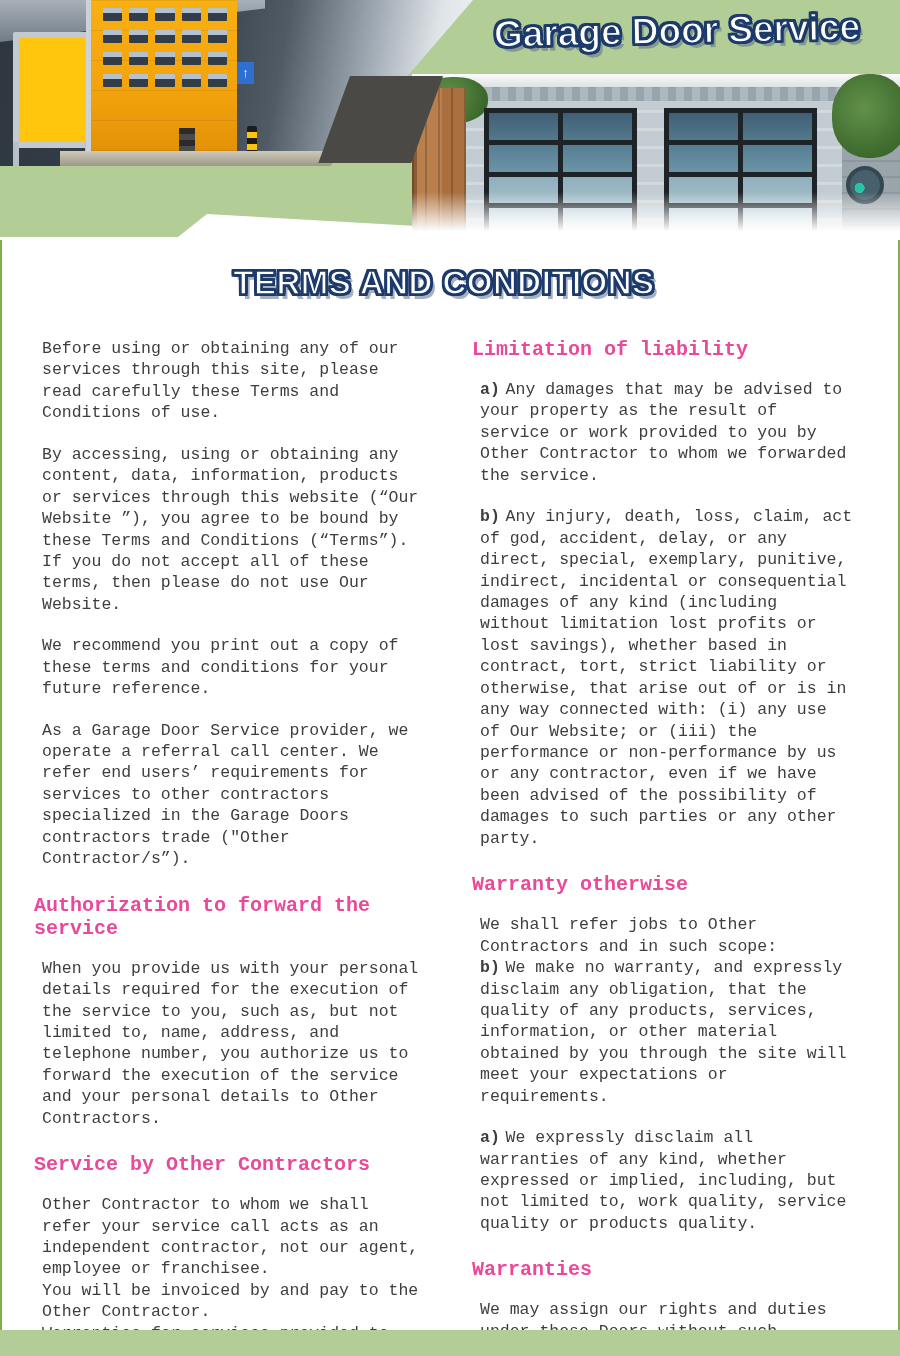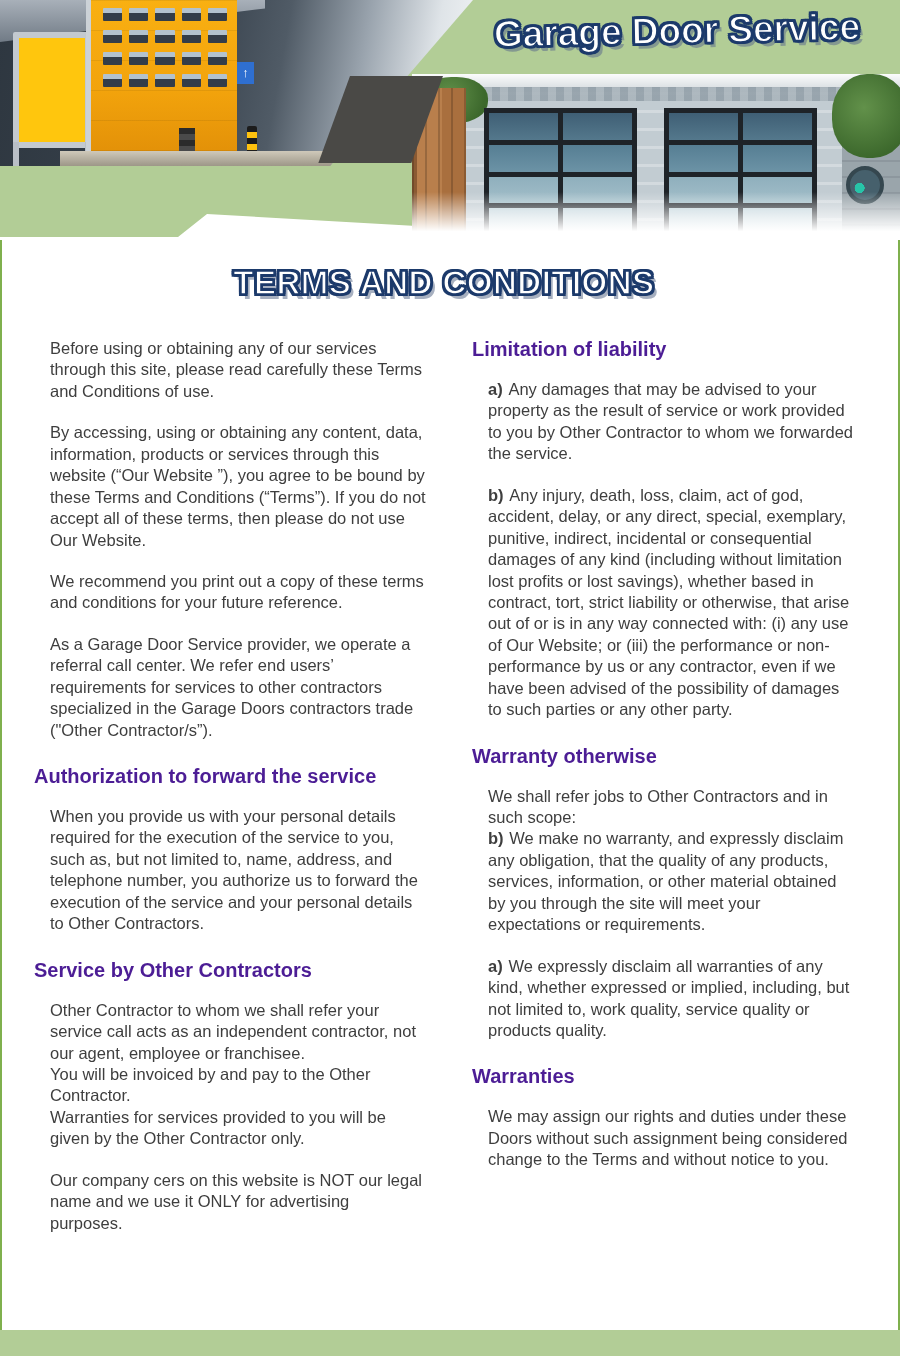--- a/index.html
+++ b/index.html
@@ -105,24 +105,24 @@
     padding:24px 0 0 0;
   }
   .page-title{
     margin:0 12px 36px 0;text-align:center;
     font-size:33px;font-weight:800;letter-spacing:.5px;
   }
   .cols{display:flex;gap:46px;padding:0 44px 0 32px;}
   .col{font-size:16.5px;line-height:1.3;}
   .col-left{flex:0 0 392px;}
   .col-right{flex:1 1 auto;}
-  .col p{margin:0 0 20px 16px;white-space:pre-line;}
+  .col p{margin:0 0 20px 8px;white-space:pre-line;font-family:Liberation Mono, monospace;}
   .col p.tight{margin-bottom:0;}
   .col p:last-child{margin-bottom:0;}
-  .col h2{font-size:20px;line-height:1.15;color:#4c1d95;margin:24px 0 18px 0;font-weight:bold;}
+  .col h2{font-size:20px;line-height:1.15;color:#ec4899;margin:24px 0 18px 0;font-weight:bold;font-family:Liberation Mono, monospace;}
   .col h2:first-child{margin-top:0;}
   .lp b{margin-right:.35em;}
   
   .footer{flex:0 0 26px;height:26px;background:#b2cd96;}
 </style>
 </head>
 <body>
 
 <header class="header">
   <div class="photo-left">

